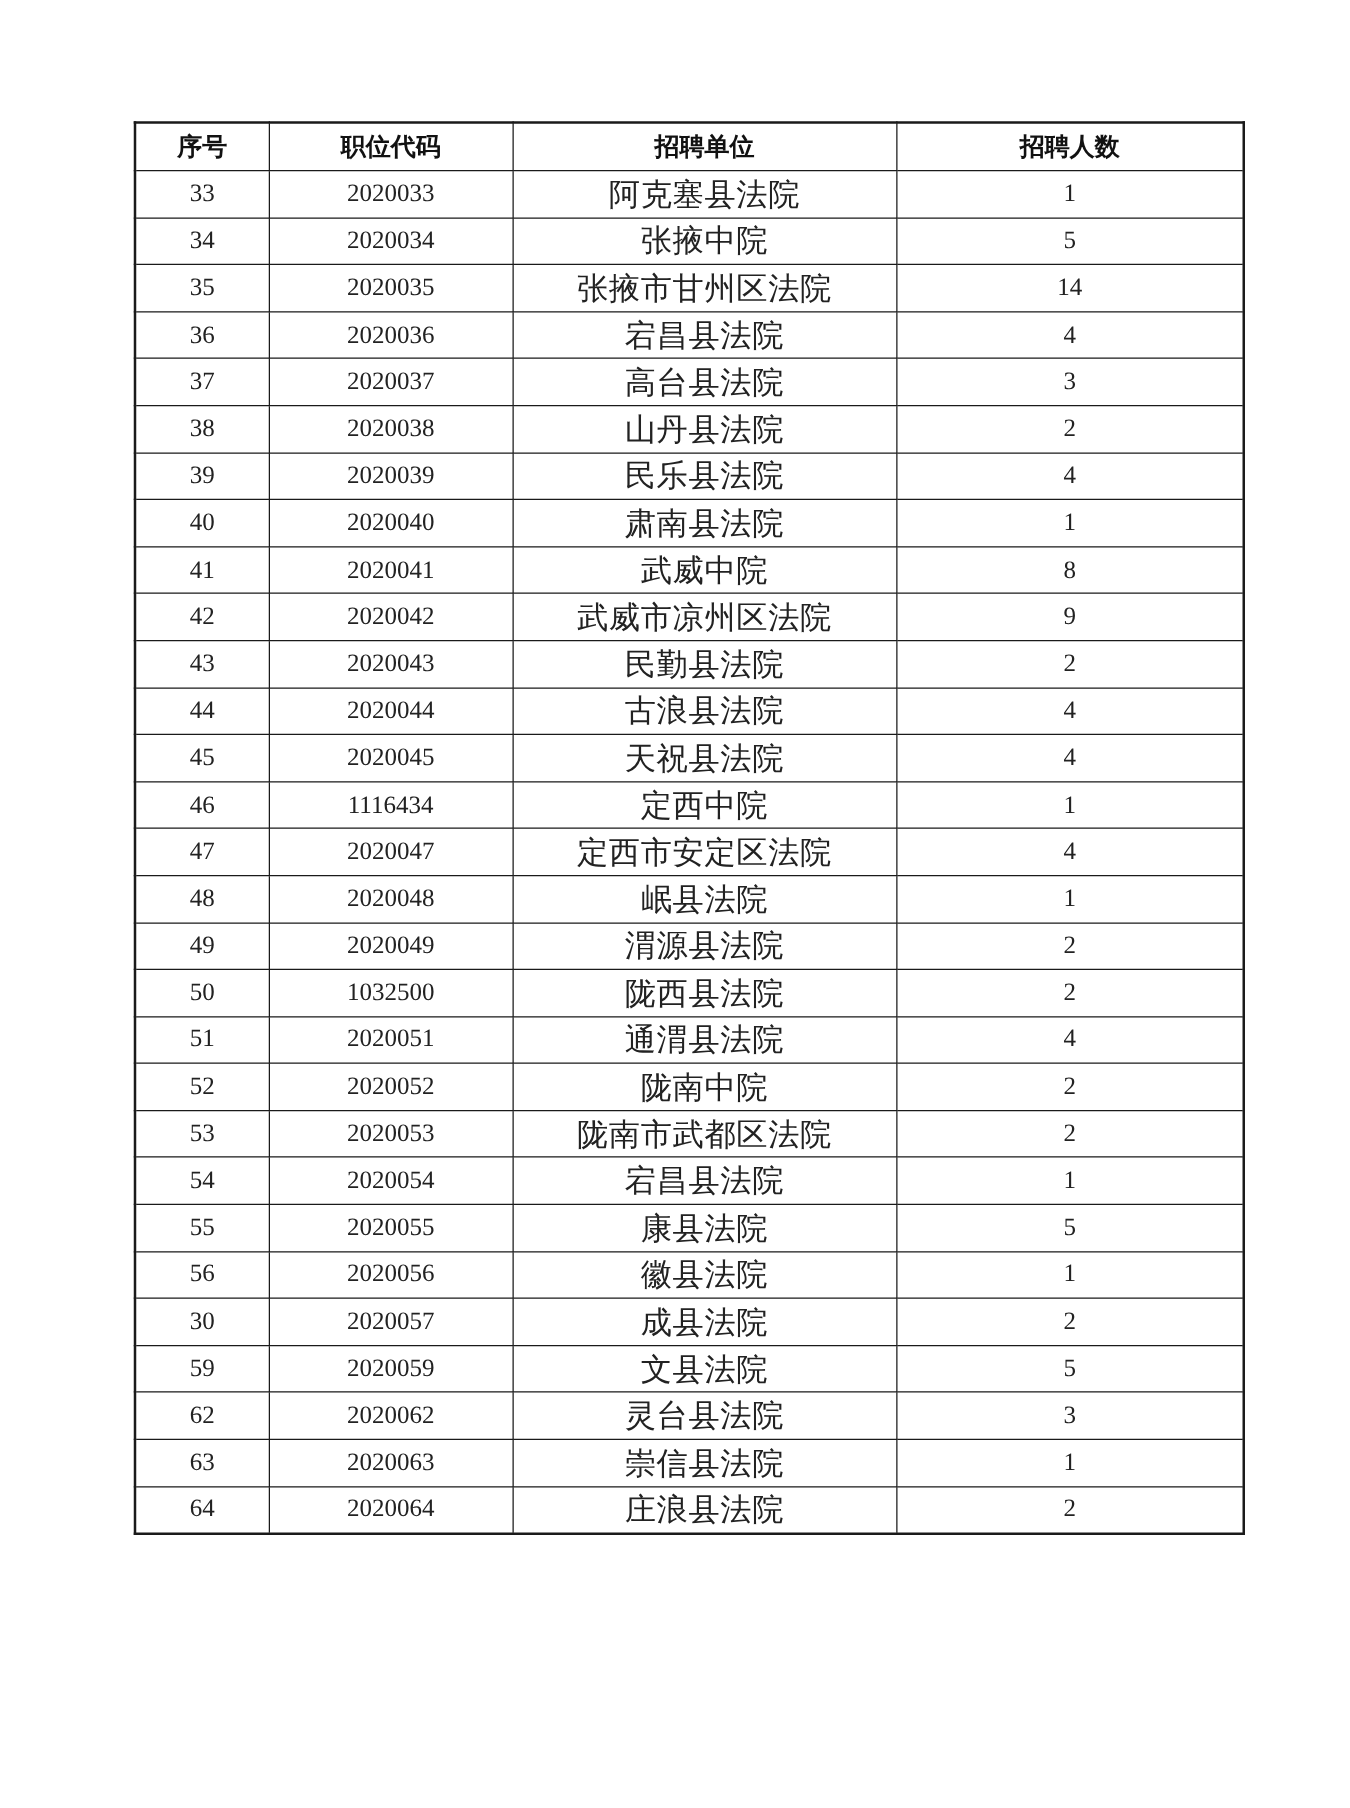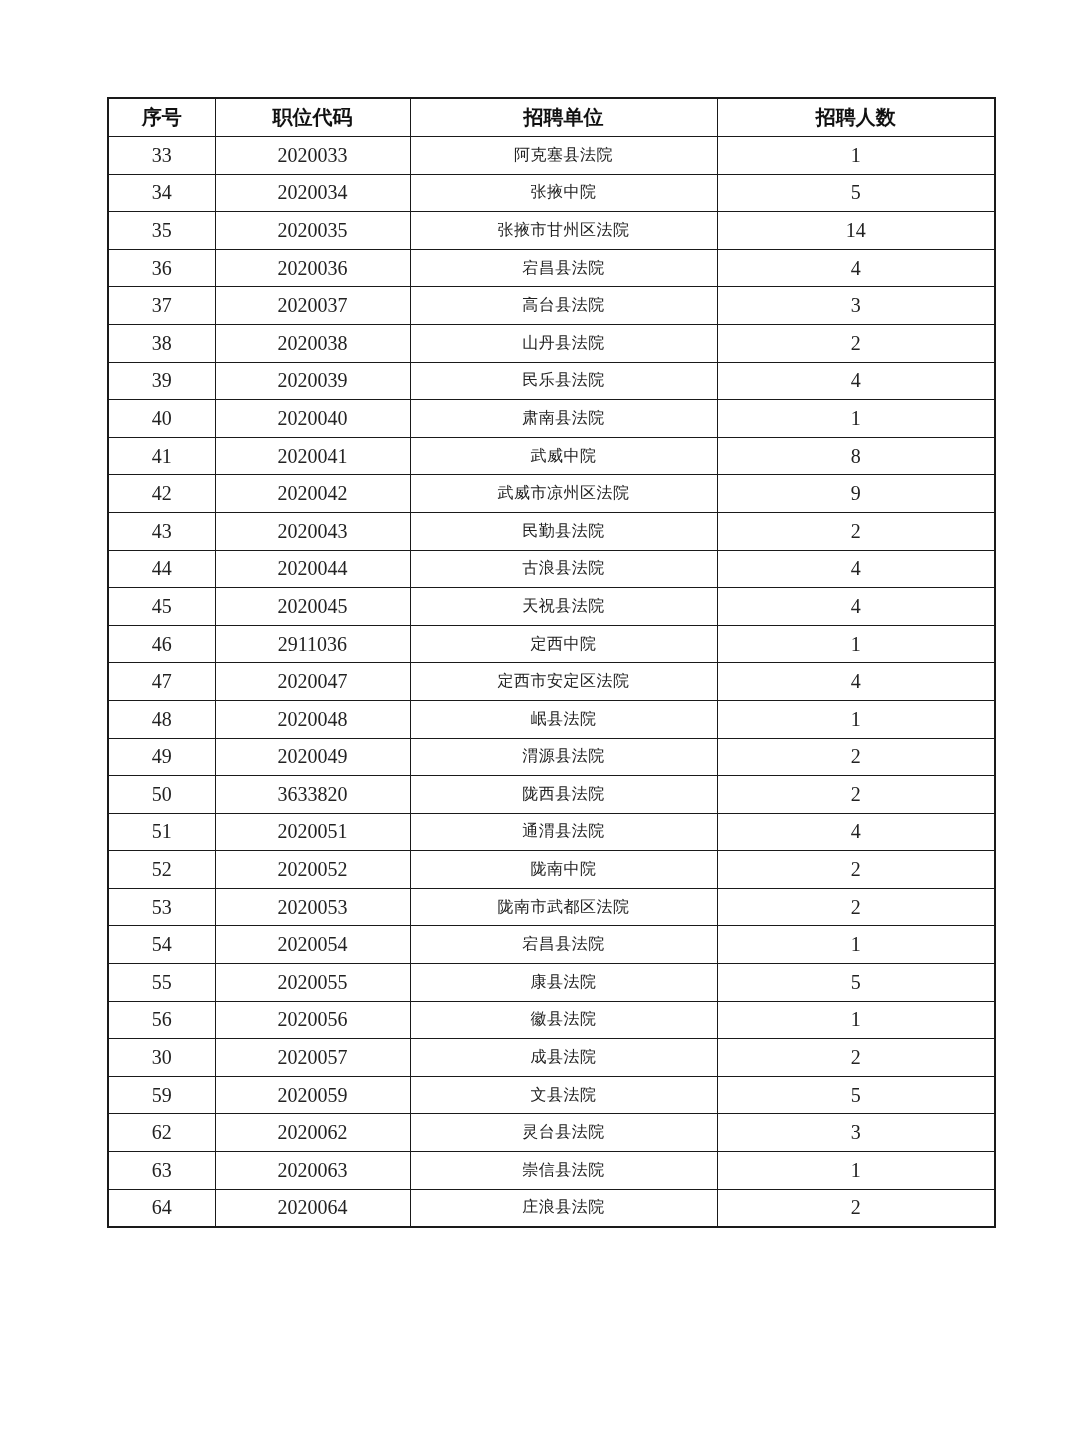--- a/index.html
+++ b/index.html
@@ -44,21 +44,21 @@
       font-size: 20px;
       height: 37px;
       color: #111;
     }
     td {
       font-family: "Liberation Serif", "DejaVu Serif", serif;
       font-size: 20px;
     }
     td.unit {
       font-family: Liberation Sans, sans-serif;
-      font-size: 16px;
+      font-size: 25px;
       letter-spacing: 0.5px;
     }
   </style>
 </head>
 <body>
 
 <div class="table-wrap">
   <table>
     <colgroup>
       <col class="c1">
@@ -148,21 +148,21 @@
           <td>4</td>
         </tr>
         <tr>
           <td>45</td>
           <td>2020045</td>
           <td class="unit">天祝县法院</td>
           <td>4</td>
         </tr>
         <tr>
           <td>46</td>
-          <td>2911036</td>
+          <td>1116434</td>
           <td class="unit">定西中院</td>
           <td>1</td>
         </tr>
         <tr>
           <td>47</td>
           <td>2020047</td>
           <td class="unit">定西市安定区法院</td>
           <td>4</td>
         </tr>
         <tr>
@@ -172,21 +172,21 @@
           <td>1</td>
         </tr>
         <tr>
           <td>49</td>
           <td>2020049</td>
           <td class="unit">渭源县法院</td>
           <td>2</td>
         </tr>
         <tr>
           <td>50</td>
-          <td>3633820</td>
+          <td>1032500</td>
           <td class="unit">陇西县法院</td>
           <td>2</td>
         </tr>
         <tr>
           <td>51</td>
           <td>2020051</td>
           <td class="unit">通渭县法院</td>
           <td>4</td>
         </tr>
         <tr>

